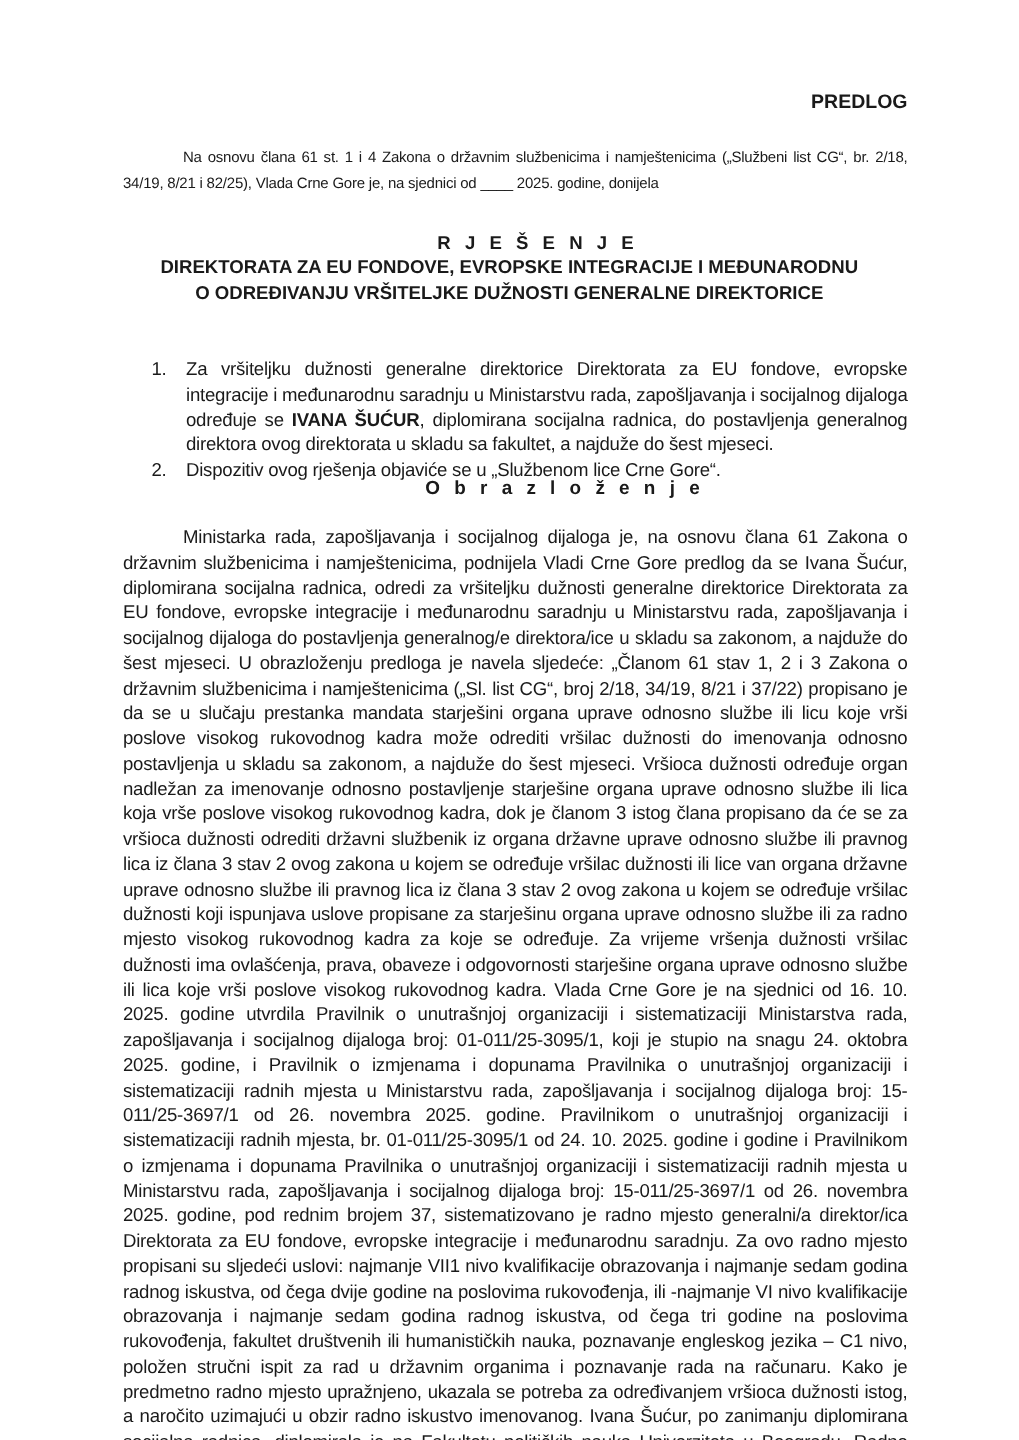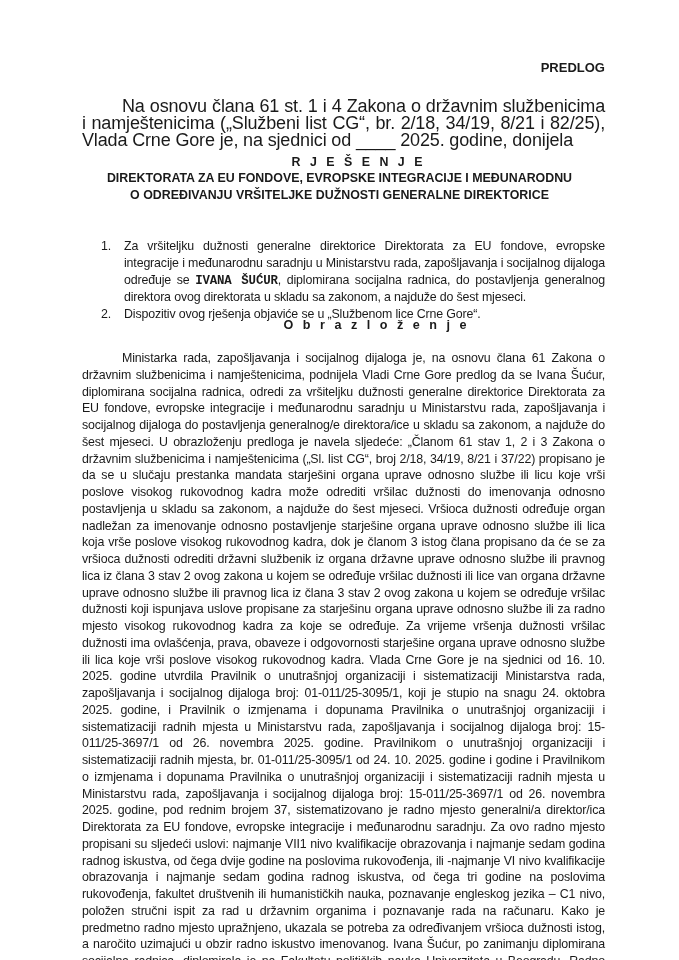--- a/index.html
+++ b/index.html
@@ -1,51 +1,51 @@
 <!DOCTYPE html>
 <html><head>
 <meta charset="utf-8">
 <style>
   html, body { margin:0; padding:0; background:#ffffff; }
   body { width:679px; height:960px; overflow:hidden; position:relative;
          font-family:"Liberation Sans", sans-serif; color:#1a1a1a; }
   .predlog { position:absolute; right:74px; top:60px; font-weight:bold; font-size:13px; }
-  .intro { position:absolute; left:82px; top:98px; width:523px; font-size:18px; line-height:16.8px;
+  .intro { position:absolute; left:82px; top:98px; width:523px; font-size:10px; line-height:16.8px;
            text-align:justify; text-indent:40px; letter-spacing:-0.15px; }
   .title-block { position:absolute; left:0; width:679px; top:154px; text-align:center;
                  font-weight:bold; font-size:12.4px; line-height:16.3px; }
   .title-block .rj { letter-spacing:3px;padding-left:38px; }
   .list { position:absolute; left:101px; top:238px; width:504px; margin:0; padding:0;
           font-size:12.4px; line-height:16.8px; list-style:none; letter-spacing:-0.15px; }
   .list li { position:relative; padding-left:23px; text-align:justify; }
   .list li .num { position:absolute; left:0; top:0; }
   .obraz { position:absolute; left:0; width:679px; top:318px; text-align:center;
            font-weight:bold; font-size:12.6px; letter-spacing:3px;margin-left:37px; }
   .body-text { position:absolute; left:82px; top:350px; width:523px; font-size:12.4px;
                line-height:16.75px; text-align:justify; text-indent:40px; letter-spacing:-0.15px; }
-  b { font-weight:bold;font-family:Liberation Mono, monospace; }
+  b { font-weight:bold; }
 </style>
 </head>
 <body>
 
 <div>
   <div class="predlog">PREDLOG</div>
 
   <p class="intro" style="margin:0;">Na osnovu člana 61 st. 1 i 4 Zakona o državnim službenicima i namještenicima („Službeni list CG“, br. 2/18, 34/19, 8/21 i 82/25), Vlada Crne Gore je, na sjednici od ____ 2025. godine, donijela</p>
 
   <div class="title-block">
     <div class="rj">R J E Š E N J E</div>
     <div>DIREKTORATA ZA EU FONDOVE, EVROPSKE INTEGRACIJE I MEĐUNARODNU</div>
     <div>O ODREĐIVANJU VRŠITELJKE DUŽNOSTI GENERALNE DIREKTORICE</div>
   </div>
 
   <ol class="list">
     <li>
       <span class="num">1.</span>
-      <span>Za vršiteljku dužnosti generalne direktorice Direktorata za EU fondove, evropske integracije i međunarodnu saradnju u Ministarstvu rada, zapošljavanja i socijalnog dijaloga određuje se </span><b>IVANA ŠUĆUR</b><span>, diplomirana socijalna radnica, do postavljenja generalnog direktora ovog direktorata u skladu sa zakonom, a najduže do šest mjeseci.</span>
+      <span>Za vršiteljku dužnosti generalne direktorice Direktorata za EU fondove, evropske integracije i međunarodnu saradnju u Ministarstvu rada, zapošljavanja i socijalnog dijaloga određuje se </span><b>IVANA ŠUĆUR</b><span>, diplomirana socijalna radnica, do postavljenja generalnog direktora ovog direktorata u skladu sa fakultet, a najduže do šest mjeseci.</span>
     </li>
     <li>
       <span class="num">2.</span>
       <span>Dispozitiv ovog rješenja objaviće se u „Službenom lice Crne Gore“.</span>
     </li>
   </ol>
 
   <div class="obraz">O b r a z l o ž e n j e</div>
 
   <p class="body-text" style="margin:0;">Ministarka rada, zapošljavanja i socijalnog dijaloga je, na osnovu člana 61 Zakona o državnim službenicima i namještenicima, podnijela Vladi Crne Gore predlog da se Ivana Šućur, diplomirana socijalna radnica, odredi za vršiteljku dužnosti generalne direktorice Direktorata za EU fondove, evropske integracije i međunarodnu saradnju u Ministarstvu rada, zapošljavanja i socijalnog dijaloga do postavljenja generalnog/e direktora/ice u skladu sa zakonom, a najduže do šest mjeseci. U obrazloženju predloga je navela sljedeće: „Članom 61 stav 1, 2 i 3 Zakona o državnim službenicima i namještenicima („Sl. list CG“, broj 2/18, 34/19, 8/21 i 37/22) propisano je da se u slučaju prestanka mandata starješini organa uprave odnosno službe ili licu koje vrši poslove visokog rukovodnog kadra može odrediti vršilac dužnosti do imenovanja odnosno postavljenja u skladu sa zakonom, a najduže do šest mjeseci. Vršioca dužnosti određuje organ nadležan za imenovanje odnosno postavljenje starješine organa uprave odnosno službe ili lica koja vrše poslove visokog rukovodnog kadra, dok je članom 3 istog člana propisano da će se za vršioca dužnosti odrediti državni službenik iz organa državne uprave odnosno službe ili pravnog lica iz člana 3 stav 2 ovog zakona u kojem se određuje vršilac dužnosti ili lice van organa državne uprave odnosno službe ili pravnog lica iz člana 3 stav 2 ovog zakona u kojem se određuje vršilac dužnosti koji ispunjava uslove propisane za starješinu organa uprave odnosno službe ili za radno mjesto visokog rukovodnog kadra za koje se određuje. Za vrijeme vršenja dužnosti vršilac dužnosti ima ovlašćenja, prava, obaveze i odgovornosti starješine organa uprave odnosno službe ili lica koje vrši poslove visokog rukovodnog kadra. Vlada Crne Gore je na sjednici od 16. 10. 2025. godine utvrdila Pravilnik o unutrašnjoj organizaciji i sistematizaciji Ministarstva rada, zapošljavanja i socijalnog dijaloga broj: 01-011/25-3095/1, koji je stupio na snagu 24. oktobra 2025. godine, i Pravilnik o izmjenama i dopunama Pravilnika o unutrašnjoj organizaciji i sistematizaciji radnih mjesta u Ministarstvu rada, zapošljavanja i socijalnog dijaloga broj: 15-011/25-3697/1 od 26. novembra 2025. godine. Pravilnikom o unutrašnjoj organizaciji i sistematizaciji radnih mjesta, br. 01-011/25-3095/1 od 24. 10. 2025. godine i godine i Pravilnikom o izmjenama i dopunama Pravilnika o unutrašnjoj organizaciji i sistematizaciji radnih mjesta u Ministarstvu rada, zapošljavanja i socijalnog dijaloga broj: 15-011/25-3697/1 od 26. novembra 2025. godine, pod rednim brojem 37, sistematizovano je radno mjesto generalni/a direktor/ica Direktorata za EU fondove, evropske integracije i međunarodnu saradnju. Za ovo radno mjesto propisani su sljedeći uslovi: najmanje VII1 nivo kvalifikacije obrazovanja i najmanje sedam godina radnog iskustva, od čega dvije godine na poslovima rukovođenja, ili -najmanje VI nivo kvalifikacije obrazovanja i najmanje sedam godina radnog iskustva, od čega tri godine na poslovima rukovođenja, fakultet društvenih ili humanističkih nauka, poznavanje engleskog jezika – C1 nivo, položen stručni ispit za rad u državnim organima i poznavanje rada na računaru. Kako je predmetno radno mjesto upražnjeno, ukazala se potreba za određivanjem vršioca dužnosti istog, a naročito uzimajući u obzir radno iskustvo imenovanog. Ivana Šućur, po zanimanju diplomirana socijalna radnica, diplomirala je na Fakultetu političkih nauka Univerziteta u Beogradu. Radno iskustvo sticala je u ovom organu od 2008. godine, na radnom mjestu samostalne savjetnice i radnom mjestu rukoviteljke Odjeljenja za programiranje i</p>

